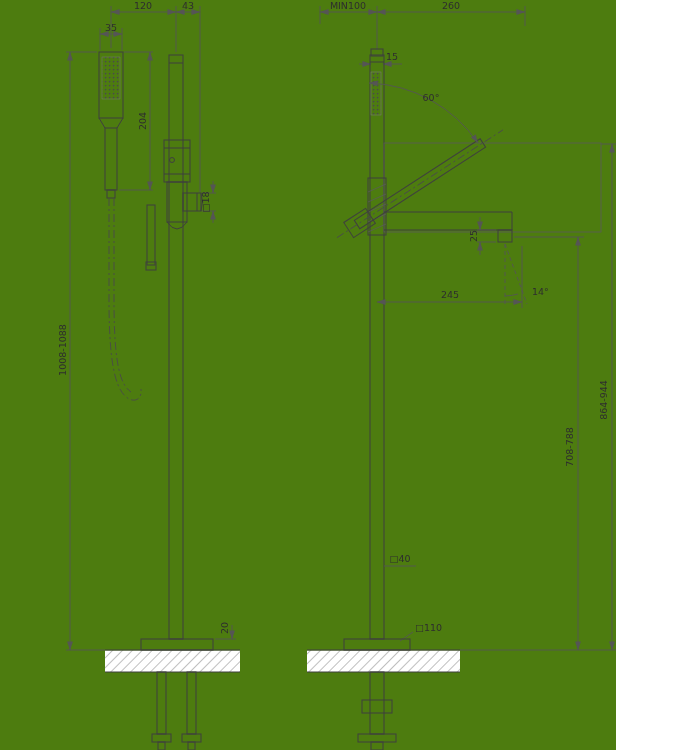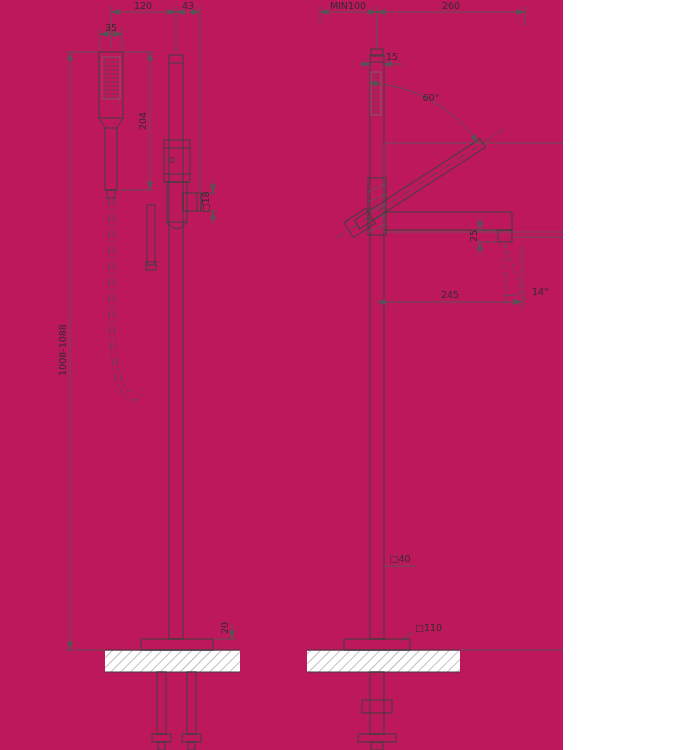--- a/index.html
+++ b/index.html
@@ -1,16 +1,16 @@
 <!DOCTYPE html>
 <html><head>
 <meta charset="utf-8">
 <style>
   html,body{margin:0;padding:0;background:#ffffff;}
-  .page{width:563px;height:750px;position:relative;background:#be185d;overflow:hidden;}
+  .page{width:616px;height:750px;position:relative;background:#4d7c0f;overflow:hidden;}
   svg{display:block;}
   .part{stroke:#3f3f3f;stroke-width:1;fill:none;}
   .partthin{stroke:#5a5a5a;stroke-width:.8;fill:none;}
   .dim{stroke:#555;stroke-width:.9;fill:none;}
   .cl{stroke:#4a4a4a;stroke-width:.9;fill:none;stroke-dasharray:8 3 2 3;}
   .dash{stroke:#555;stroke-width:.9;fill:none;stroke-dasharray:4 3;}
   .lbl{font-family:"DejaVu Sans",sans-serif;font-size:9.5px;fill:#2e2e2e;}
   .anchor-mid{text-anchor:middle;}
   .anchor-start{text-anchor:start;}
 </style>

